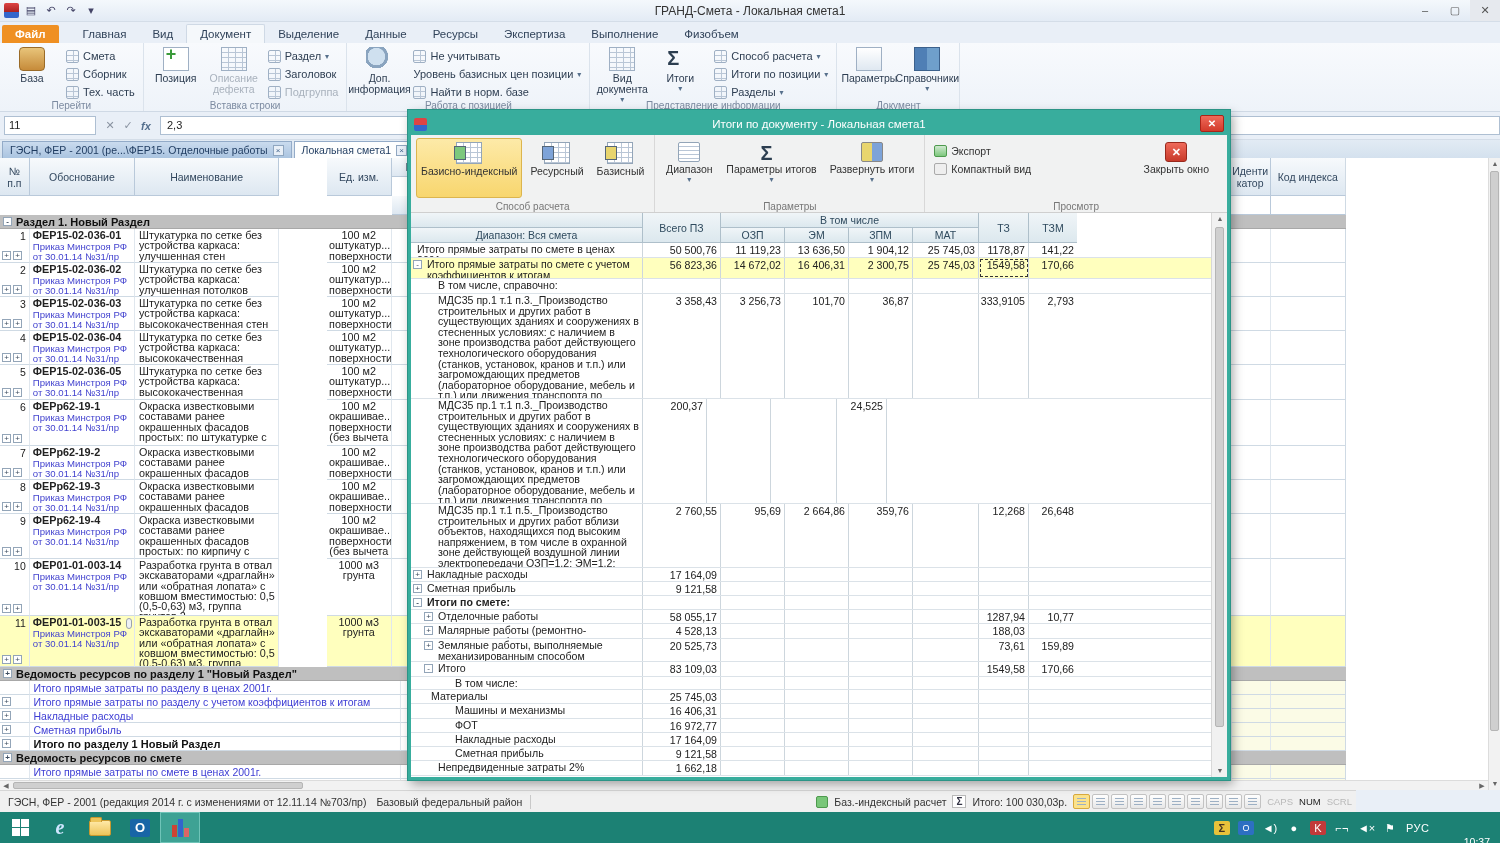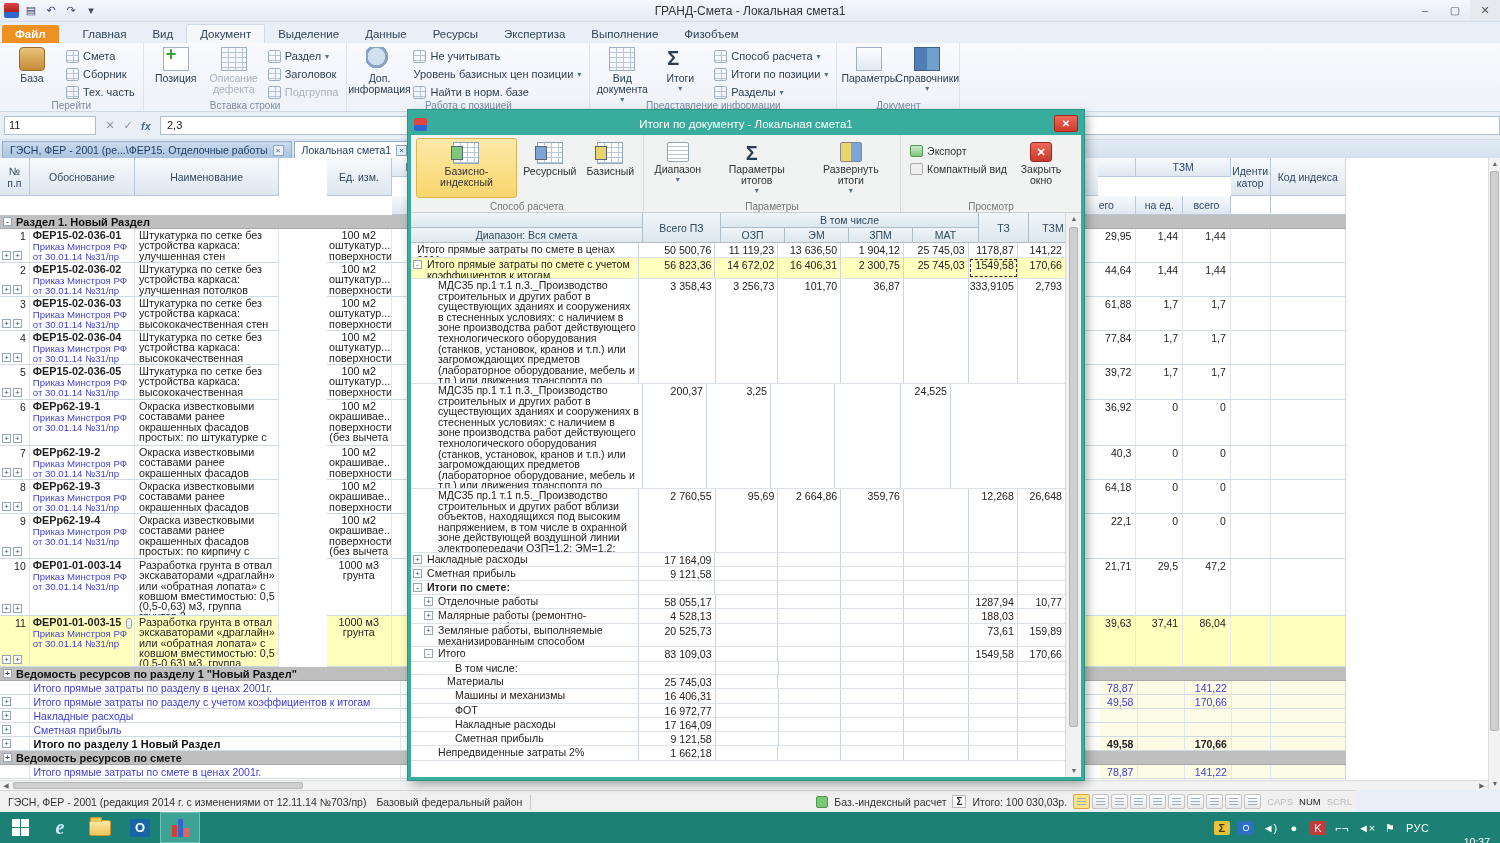--- a/index.html
+++ b/index.html
@@ -124,21 +124,21 @@
 .grand i:nth-child(3){height:9px;background:#d66;}
 .tray{margin-left:auto;display:flex;align-items:center;gap:8px;padding-right:6px;}
 .ticon{width:16px;height:14px;text-align:center;line-height:14px;font-size:11px;color:#fff;}
 .tsigma{background:#e8c23a;color:#432;font-weight:bold;border-radius:2px;}
 .tblue{background:#2d6fc2;border-radius:2px;font-size:9px;}
 .tred{background:#c23a3a;border-radius:2px;}
 .lang{font-size:11px;letter-spacing:.5px;}
 .clock{font-size:10.5px;line-height:11px;text-align:right;padding-right:4px;margin-top:40px;}
 
 
-.dialog{position:absolute;left:408px;top:110px;width:676px;height:670px;background:#fff;border:3px solid #38ad9d;box-shadow:0 0 0 1px #2b9486,3px 4px 10px rgba(0,0,0,.35);z-index:10;}
+.dialog{position:absolute;left:408px;top:110px;width:822px;height:670px;background:#fff;border:3px solid #38ad9d;box-shadow:0 0 0 1px #2b9486,3px 4px 10px rgba(0,0,0,.35);z-index:10;}
 .dtitle{height:22px;background:#38ad9d;display:flex;align-items:center;color:#fff;position:relative;}
 .dticon{width:13px;height:13px;margin-left:3px;background:linear-gradient(#d44 55%,#36c 55%);border-radius:2px;}
 .dtext{position:absolute;left:0;right:0;text-align:center;font-size:11.5px;}
 .dclose{position:absolute;right:3px;top:2px;width:24px;height:17px;background:linear-gradient(#ef6a5a,#d23a2a);border:1px solid #a82418;border-radius:2px;color:#fff;text-align:center;line-height:16px;font-size:10px;font-weight:bold;}
 .dtoolbar{height:78px;background:#f1f2f2;border-bottom:1px solid #cfcfcf;display:flex;position:relative;}
 .dgroup{position:relative;border-right:1px solid #d8d8d8;padding:3px 5px 12px 5px;display:flex;gap:3px;align-items:flex-start;}
 .dglabel{position:absolute;bottom:0;left:0;right:0;text-align:center;font-size:10px;color:#777;}
 .dbig{min-width:54px;height:60px;display:flex;flex-direction:column;align-items:center;padding:3px 4px 0 4px;border-radius:3px;border:1px solid #0000;}
 .dbig .blabel{font-size:10.5px;line-height:11px;text-align:center;color:#333;margin-top:2px;}
 .dbig.sel{background:linear-gradient(#fdeaa8,#f8d66e);border:1px solid #dcb54e;}
@@ -940,34 +940,43 @@
         <div class="drow yellow" style="height: 21px; overflow: hidden;">
           <div class="dc name dw-name" style="padding-left: 16px;"><span class="dexp" style="left: 2px;">-</span>Итого прямые затраты по смете с учетом коэффициентов к итогам</div>
           <div class="dc val dw-pz">56 823,36</div>
           <div class="dc val dw-c">14 672,02</div>
           <div class="dc val dw-c">16 406,31</div>
           <div class="dc val dw-c">2 300,75</div>
           <div class="dc val dw-mat">25 745,03</div>
           <div class="dc val dw-tz selcell">1549,58</div>
           <div class="dc val dw-tzm">170,66</div>
         </div>
+        <div class="drow" style="height: 15px; overflow: hidden;">
+          <div class="dc name dw-name" style="padding-left: 27px;">В том числе, справочно:</div>
+          <div class="dc val dw-pz"></div>
+          <div class="dc val dw-c"></div>
+          <div class="dc val dw-c"></div>
+          <div class="dc val dw-c"></div>
+          <div class="dc val dw-mat"></div>
+          <div class="dc val dw-tz"></div>
+          <div class="dc val dw-tzm"></div>
+        </div>
         <div class="drow" style="height: 105px; overflow: hidden;">
           <div class="dc name dw-name" style="padding-left: 27px;">МДС35 пр.1 т.1 п.3._Производство строительных и других работ в существующих зданиях и сооружениях в стесненных условиях: с наличием в зоне производства работ действующего технологического оборудования (станков, установок, кранов и т.п.) или загромождающих предметов (лабораторное оборудование, мебель и т.п.) или движения транспорта по внутрицеховым путям ОЗП=1,35; ЭМ=1,35; ЗПМ=1,35; ТЗ=1,35; ТЗМ=1,35  (Поз. 1-5)</div>
           <div class="dc val dw-pz">3 358,43</div>
           <div class="dc val dw-c">3 256,73</div>
           <div class="dc val dw-c">101,70</div>
           <div class="dc val dw-c">36,87</div>
           <div class="dc val dw-mat"></div>
           <div class="dc val dw-tz">333,9105</div>
           <div class="dc val dw-tzm">2,793</div>
         </div>
         <div class="drow" style="height: 105px; overflow: hidden;">
           <div class="dc name dw-name" style="padding-left: 27px;">МДС35 пр.1 т.1 п.3._Производство строительных и других работ в существующих зданиях и сооружениях в стесненных условиях: с наличием в зоне производства работ действующего технологического оборудования (станков, установок, кранов и т.п.) или загромождающих предметов (лабораторное оборудование, мебель и т.п.) или движения транспорта по внутрицеховым путям (с учетом АП-3230/06 пр.1 п.3) ОЗП=1,15; ЭМ=1,15; ЗПМ=1,15; ТЗ=1,15; ТЗМ=1,15  (Поз. 6-9)</div>
           <div class="dc val dw-c">200,37</div>
-          <div class="dc val dw-c">3,25</div>
           <div class="dc val dw-c"></div>
           <div class="dc val dw-mat"></div>
           <div class="dc val dw-tz">24,525</div>
           <div class="dc val dw-tzm"></div>
         </div>
         <div class="drow" style="height: 64px; overflow: hidden;">
           <div class="dc name dw-name" style="padding-left: 27px;">МДС35 пр.1 т.1 п.5._Производство строительных и других работ вблизи объектов, находящихся под высоким напряжением, в том числе  в охранной зоне действующей воздушной линии электропередачи ОЗП=1,2; ЭМ=1,2; ЗПМ=1,2; ТЗ=1,2; ТЗМ=1,2  (Поз. 10-11)</div>
           <div class="dc val dw-pz">2 760,55</div>
           <div class="dc val dw-c">95,69</div>
           <div class="dc val dw-c">2 664,86</div>
@@ -1050,21 +1059,21 @@
           <div class="dc name dw-name" style="padding-left: 44px;">В том числе:</div>
           <div class="dc val dw-pz"></div>
           <div class="dc val dw-c"></div>
           <div class="dc val dw-c"></div>
           <div class="dc val dw-c"></div>
           <div class="dc val dw-mat"></div>
           <div class="dc val dw-tz"></div>
           <div class="dc val dw-tzm"></div>
         </div>
         <div class="drow" style="height: 14px; overflow: hidden;">
-          <div class="dc name dw-name" style="padding-left: 36px;">Материалы</div>
+          <div class="dc name dw-name" style="padding-left: 20px;">Материалы</div>
           <div class="dc val dw-pz">25 745,03</div>
           <div class="dc val dw-c"></div>
           <div class="dc val dw-c"></div>
           <div class="dc val dw-c"></div>
           <div class="dc val dw-mat"></div>
           <div class="dc val dw-tz"></div>
           <div class="dc val dw-tzm"></div>
         </div>
         <div class="drow" style="height: 15px; overflow: hidden;">
           <div class="dc name dw-name" style="padding-left: 44px;">Машины и механизмы</div>

